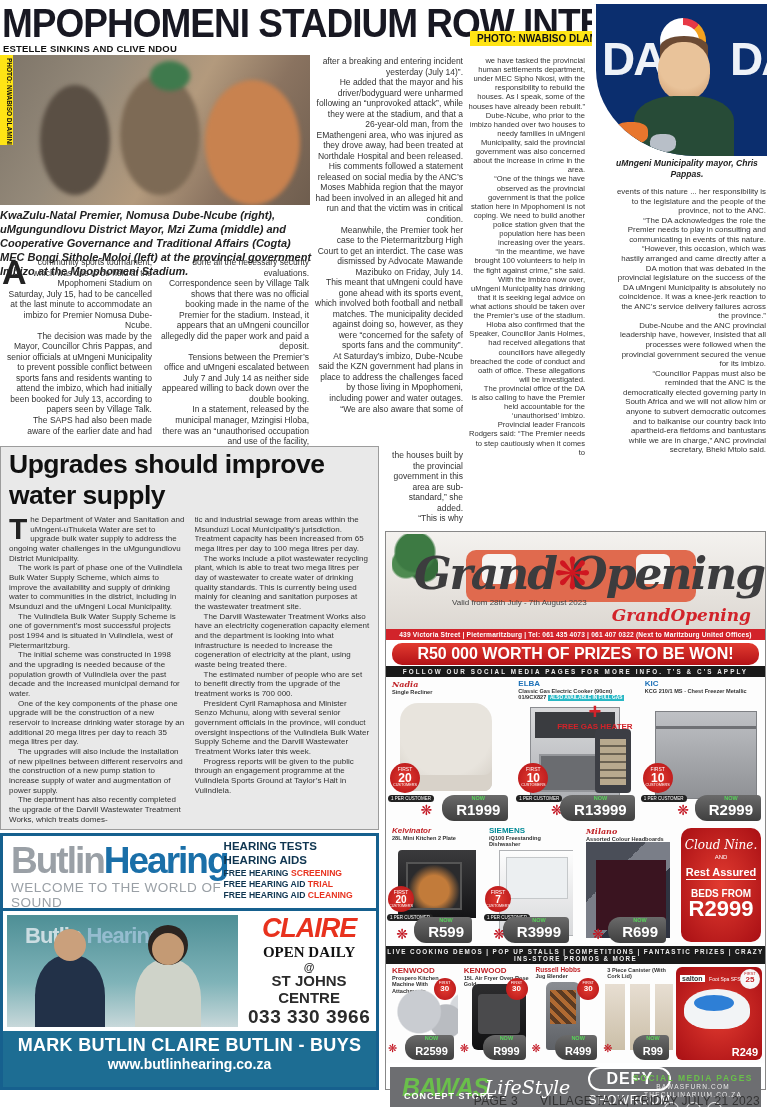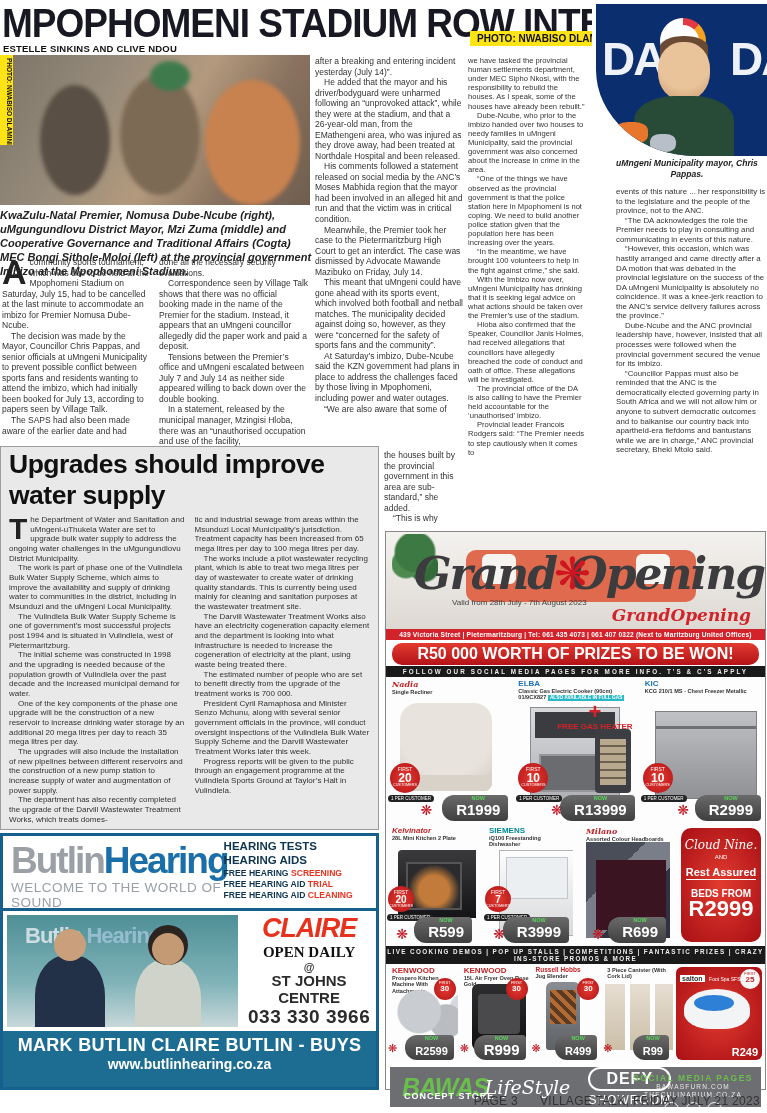--- a/index.html
+++ b/index.html
@@ -14,21 +14,21 @@
   .credit-box{left:470px;top:31px;background:#ffe415;color:#111;font-size:10px;font-weight:bold;
               padding:2px 7px;}
   .main-photo{left:0;top:55px;width:310px;height:150px;overflow:hidden;
       background:linear-gradient(120deg,#7d7468 0%,#958a7a 30%,#b39a7d 55%,#8a7360 75%,#6e5d4e 100%);}
   .main-photo .blob{position:absolute;border-radius:50%;filter:blur(2px);}
   .photo-strip{position:absolute;left:0;top:0;width:13px;height:90px;background:#ffe415;}
   .photo-strip span{display:block;transform:rotate(90deg) translateY(-13px);transform-origin:top left;
       font-size:6.5px;font-weight:bold;color:#111;white-space:nowrap;padding-left:3px;}
   .caption{left:0;top:208px;width:314px;font-size:11px;line-height:1.28;font-weight:bold;
            font-style:italic;color:#222;}
-  .col{font-size:8.5px;line-height:1.24;color:#333;overflow:hidden;text-align:left;}
+  .col{font-size:8.5px;line-height:1.24;color:#333;overflow:hidden;text-align:right;}
   .col p{margin:0;text-indent:9px;}
   .col p.np{text-indent:0;}
   .dropcap{float:left;font-size:34px;line-height:.82;font-weight:bold;color:#222;padding:2px 3px 0 0;}
   .col1{left:2px;top:257px;width:150px;height:276px;}
   .col2{left:159px;top:257px;width:150px;height:276px;}
   .col3{left:315px;top:56px;width:148px;height:392px;}
   .col3b{left:384px;top:450px;width:79px;height:120px;}
   .col4{left:468px;top:56px;width:117px;height:476px;font-size:7.6px;line-height:1.2;}
   .col5{left:616px;top:187px;width:150px;height:346px;font-size:7.9px;line-height:1.21;}
 
@@ -449,21 +449,21 @@
       <div class="gp">
         <div class="br" style="color:#c02428;">KENWOOD</div>
         <div class="nm">15L Air Fryer Oven Rose Gold</div>
         <div class="img-airfry"></div>
         <div class="badge" style="right:2px;top:14px;width:22px;height:22px;padding-top:3px;">
           <span class="bf" style="font-size:4px;">FIRST</span>
             <span class="bn" style="font-size:8px;">30</span>
         </div>
         <span class="bow" style="left:2px;bottom:8px;font-size:11px;">❋</span>
         <div class="pricepill" style="padding:1px 6px 1px 10px;">
-          <span class="now">NOW</span><span class="pr" style="font-size:15px;">R999</span>
+          <span class="now">NOW</span><span class="pr" style="font-size:11px;">R999</span>
         </div>
       </div>
       <div class="gp">
         <div class="br" style="color:#c02428;font-size:6.5px;">Russell Hobbs</div>
         <div class="nm">Jug Blender</div>
         <div class="img-blender"></div>
         <div class="badge" style="right:2px;top:14px;width:22px;height:22px;padding-top:3px;">
           <span class="bf" style="font-size:4px;">FIRST</span>
             <span class="bn" style="font-size:8px;">30</span>
         </div>

